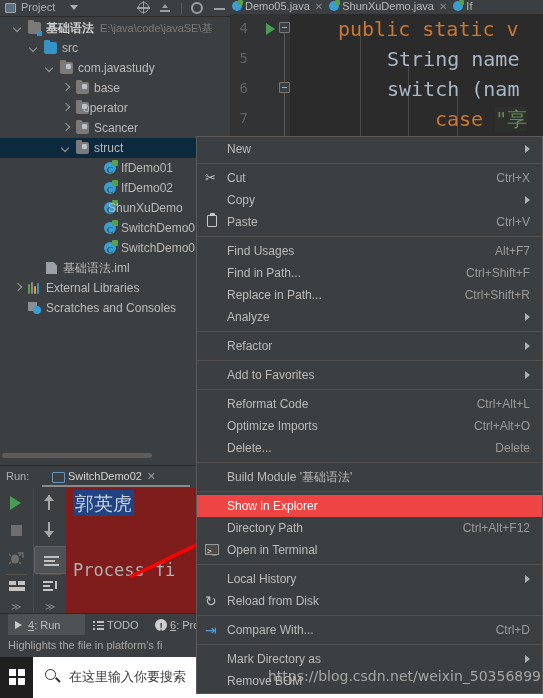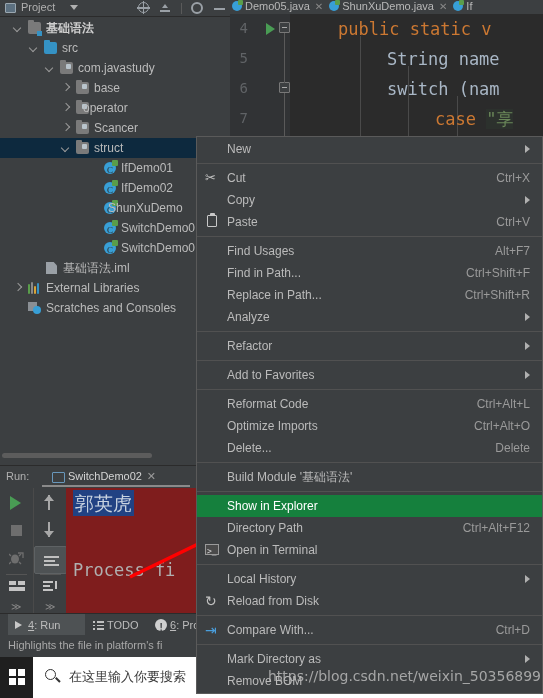--- a/index.html
+++ b/index.html
@@ -67,21 +67,21 @@
     content:''; position:absolute; left:2px; top:4px; width:5px; height:1px; background:#aaa;
   }
   .foldline {
     position: absolute; left: 54px; width: 1px; background: #5a5a5a;
   }
   .indentline {
     position: absolute; width: 1px; background: #4a4a4a;
   }
   .code {
     position: absolute; left: 60px; top: 14px; width: 253px; height: 122px;
-    font-family: "DejaVu Sans Mono", monospace; font-size: 17px;
+    font-family: "DejaVu Sans Mono", monospace; font-size: 20px;
     line-height: 30px;
     white-space: pre;
     overflow: hidden;
   }
   .code .ln { display:block; height:30px; }
   .kw  { color: #cc7832; }
   .typ { color: #a9b7c6; }
   .str { color: #6a8759; background: #32593d22; }
 
   
@@ -321,21 +321,21 @@
     position:absolute; left:196px; top:136px; width: 347px;
     background:#3c3f41;
     border:1px solid #5a5a5a;
     z-index: 50;
     padding: 1px 0;
   }
   .mi {
     position:relative; height:22px; line-height:22px;
     font-size:12px; color:#bbbbbb; white-space:nowrap;
   }
-  .mi.hl { background:#15803d; color:#ffffff; }
+  .mi.hl { background:#ef4444; color:#ffffff; }
   .mi .mlabel { position:absolute; left:30px; top:0; }
   .mi .macc { position:absolute; right:12px; top:0; color:#9a9a9a; font-size:12px; }
   .mi .submark {
     position:absolute; right:12px; top:7px; width:0;height:0;
     border-left:5px solid #b0b0b0; border-top:4px solid transparent; border-bottom:4px solid transparent;
   }
   .msep { height:1px; background:#515151; margin:3px 0; }
   .mi .micon { position:absolute; left:8px; top:4px; width:14px; height:14px; }
 
   
@@ -404,20 +404,21 @@
         <span class="th-ic ic-min"></span>
       </div>
     </div>
 
     <div class="tree">
 
       <div class="trow">
         <span class="arw down" style="left:14px;"></span>
         <span class="ticon fold-proj" style="left:28px;"></span>
         <span class="tlabel tbold" style="left:46px;">基础语法</span>
+        <span class="tlabel tpath" style="left:100px;">E:\java\code\javaSE\基</span>
       </div>
 
       <div class="trow">
         <span class="arw down" style="left:30px;"></span>
         <span class="ticon fold-blue" style="left:44px;"></span>
         <span class="tlabel" style="left:62px;">src</span>
       </div>
 
       <div class="trow">
         <span class="arw down" style="left:46px;"></span>

